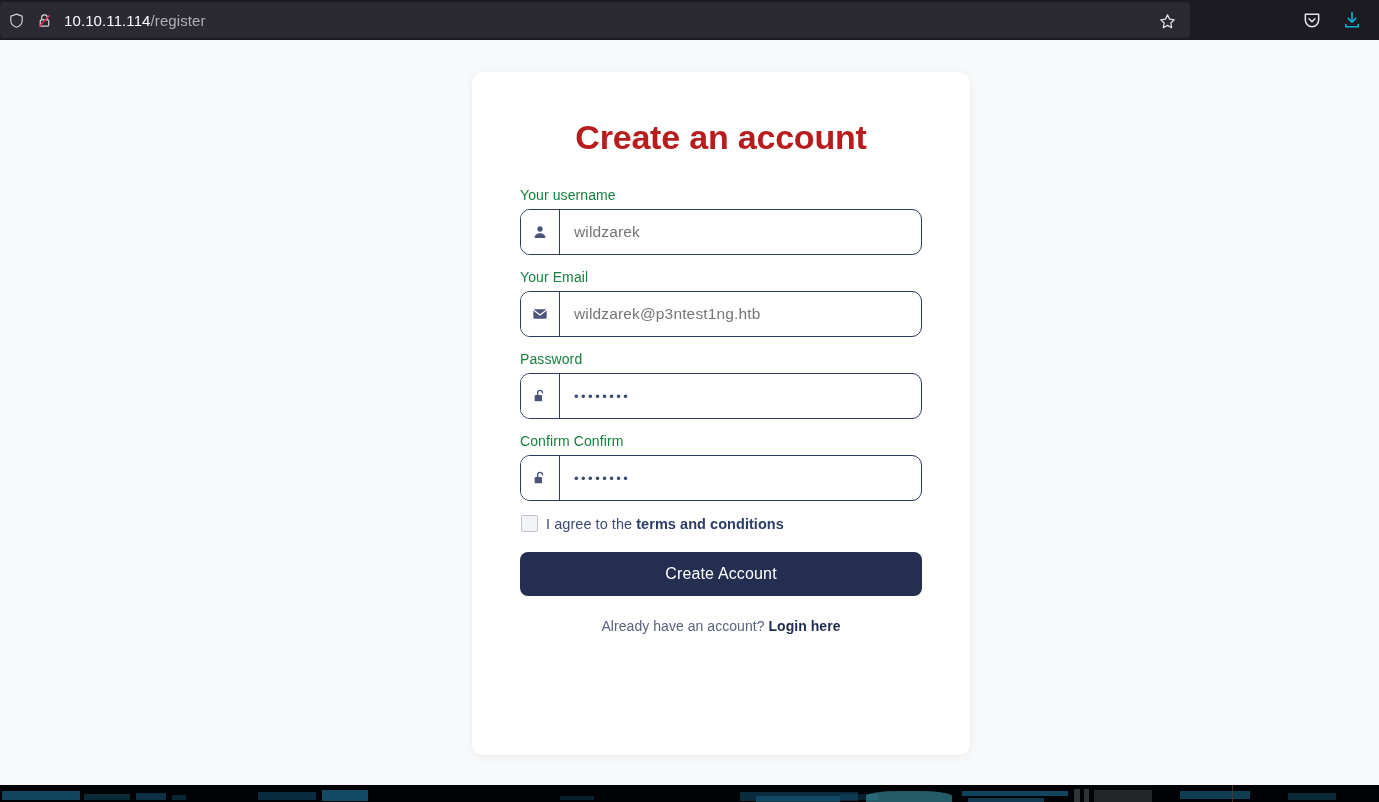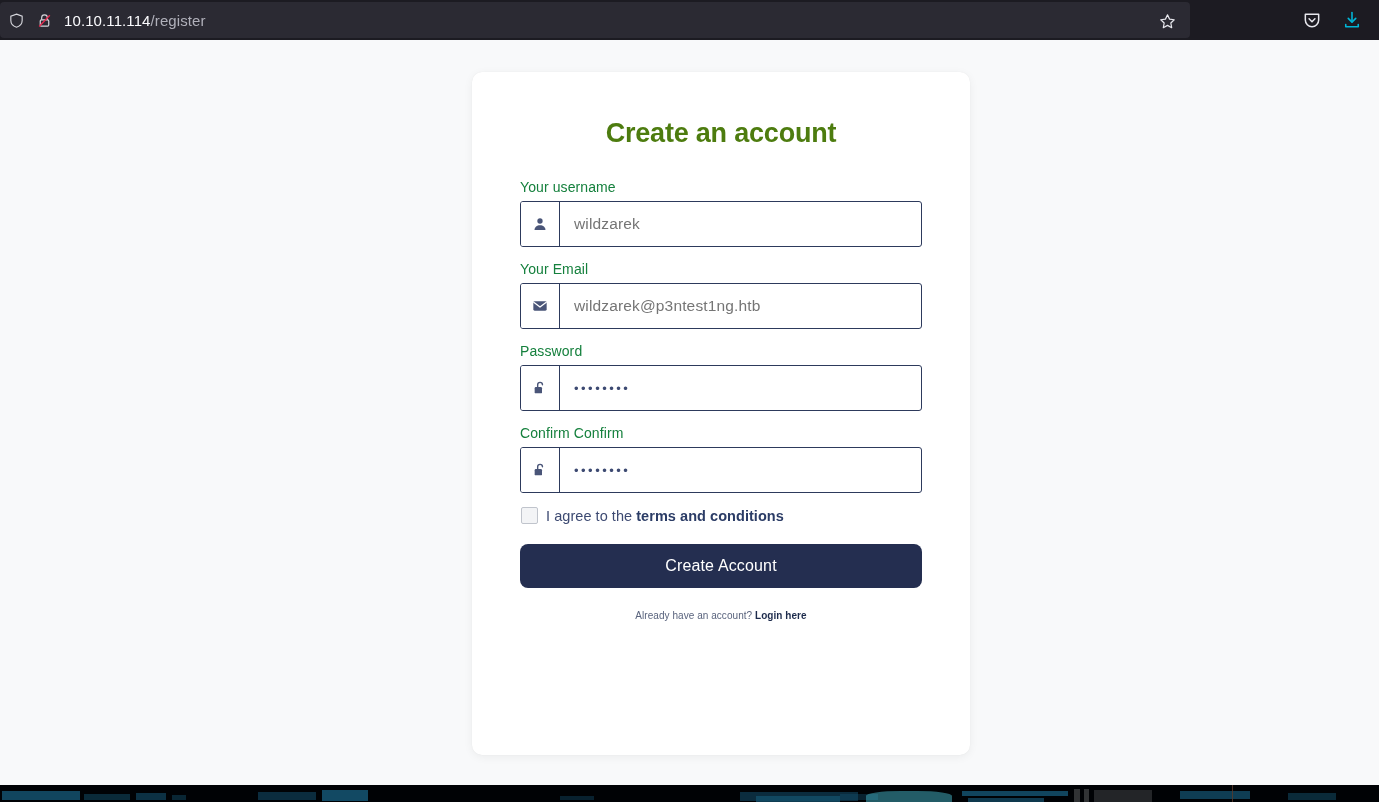--- a/index.html
+++ b/index.html
@@ -103,23 +103,23 @@
     border-radius: 10px;
     box-shadow: 0 2px 10px rgba(0,0,0,0.055), 0 0 1px rgba(0,0,0,0.08);
     box-sizing: border-box;
     padding: 0 48px;
   }
 
   .card-title {
     margin: 0;
     padding-top: 46px;
     text-align: center;
-    font-size: 27px;
+    font-size: 34px;
     font-weight: bold;
-    color: #4d7c0f;
+    color: #b91c1c;
     letter-spacing: -0.2px;
   }
 
   .form {
     margin-top: 30px;
   }
 
   .field {
     margin-bottom: 14px;
   }
@@ -128,21 +128,21 @@
     font-size: 14px;
     color: #15803d;
     margin-bottom: 6px;
     letter-spacing: 0.1px;
   }
   .input-group {
     display: flex;
     align-items: stretch;
     height: 44px;
     border: 1px solid #2d3a5c;
-    border-radius: 3px;
+    border-radius: 10px;
     background: #fff;
     overflow: hidden;
   }
   .input-addon {
     width: 38px;
     flex: 0 0 38px;
     display: flex;
     align-items: center;
     justify-content: center;
     border-right: 1px solid #2d3a5c;
@@ -202,21 +202,21 @@
     border-radius: 8px;
     font-family: "Liberation Sans", sans-serif;
     font-size: 16px;
     letter-spacing: 0.15px;
     cursor: pointer;
   }
 
   .footer-text {
     margin-top: 22px;
     text-align: center;
-    font-size: 10px;
+    font-size: 14px;
     color: #59637d;
     letter-spacing: 0.05px;
   }
   .footer-link {
     font-weight: bold;
     color: #1d2b4c;
     text-decoration: none;
   }
 
   

